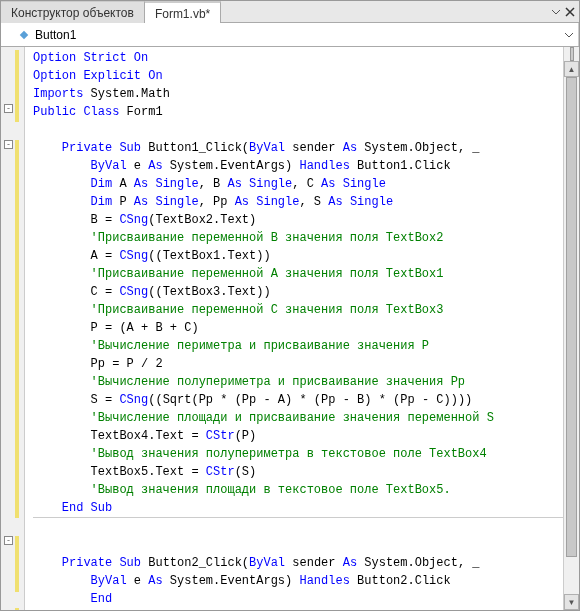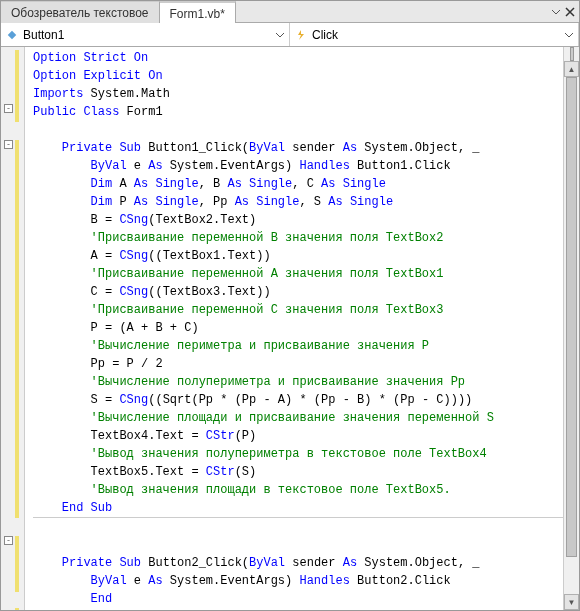--- a/index.html
+++ b/index.html
@@ -46,21 +46,21 @@
   .sel-row {
     display: flex;
     height: 24px;
     border-bottom: 1px solid #aaa;
     background: #f5f5f5;
   }
   .sel {
     flex: 1;
     display: flex;
     align-items: center;
-    padding: 0 4px;
+    padding: 0 16px;
     border-right: 1px solid #ccc;
     background: #fff;
     position: relative;
   }
   .sel .chev {
     position: absolute;
     right: 4px;
   }
   .sel-icon {
     width: 14px;
@@ -147,21 +147,21 @@
     height: 14px;
     background: #ccc;
     border: 1px solid #999;
   }
   .chev svg, .tab-bar-right svg { display: block; }
 </style>
 </head>
 <body>
 
 <div class="tab-bar">
-  <div class="tab">Обозреватель текстовое</div>
+  <div class="tab">Конструктор объектов</div>
   <div class="tab active">Form1.vb*</div>
   <div class="tab-bar-right">
     <span>
       <svg width="10" height="10">
           <path d="M1 3 L5 7 L9 3" stroke="#555" fill="none" stroke-width="1"></path>
         </svg>
     </span>
     <span>
       <svg width="10" height="10">
           <path d="M1 1 L9 9 M9 1 L1 9" stroke="#333" stroke-width="1.5"></path>
@@ -171,33 +171,20 @@
 </div>
 
 <div class="sel-row">
   <div class="sel">
     <span class="sel-icon">
       <svg width="12" height="12">
           <rect x="3" y="3" width="6" height="6" fill="#5aa0d8" transform="rotate(45 6 6)"></rect>
         </svg>
     </span>
     <span>Button1</span>
-    <span class="chev">
-      <svg width="10" height="10">
-          <path d="M1 3 L5 7 L9 3" stroke="#555" fill="none"></path>
-        </svg>
-    </span>
-  </div>
-  <div class="sel">
-    <span class="sel-icon">
-      <svg width="12" height="12">
-          <path d="M6 1 L3 6 L6 6 L4 11 L9 5 L6 5 Z" fill="#e8b030"></path>
-        </svg>
-    </span>
-    <span>Click</span>
     <span class="chev">
       <svg width="10" height="10">
           <path d="M1 3 L5 7 L9 3" stroke="#555" fill="none"></path>
         </svg>
     </span>
   </div>
 </div>
 
 <div class="editor-wrap">
   <div class="gutter">

